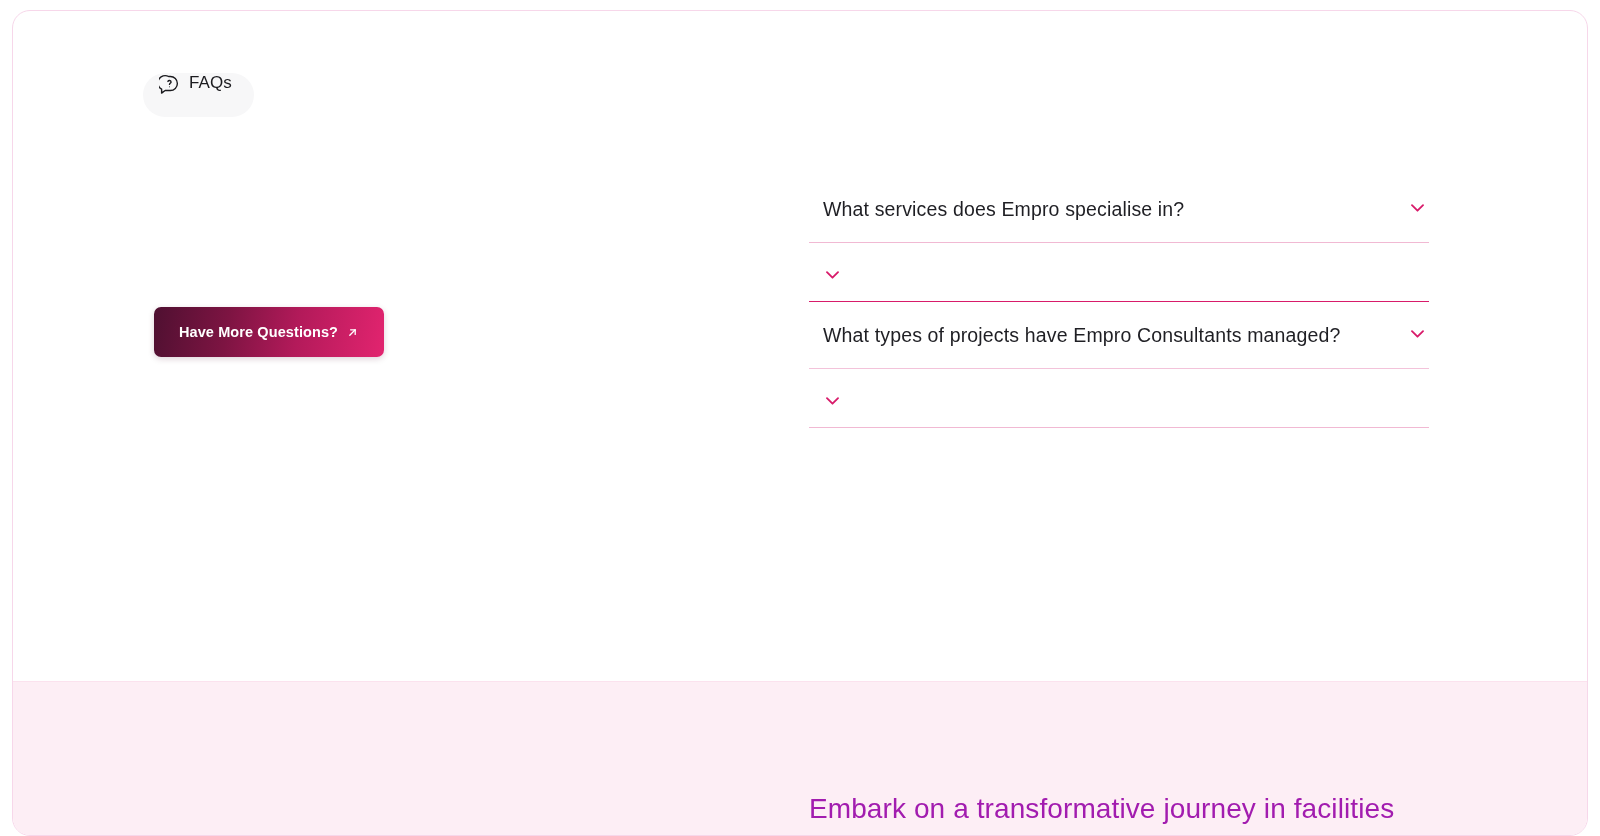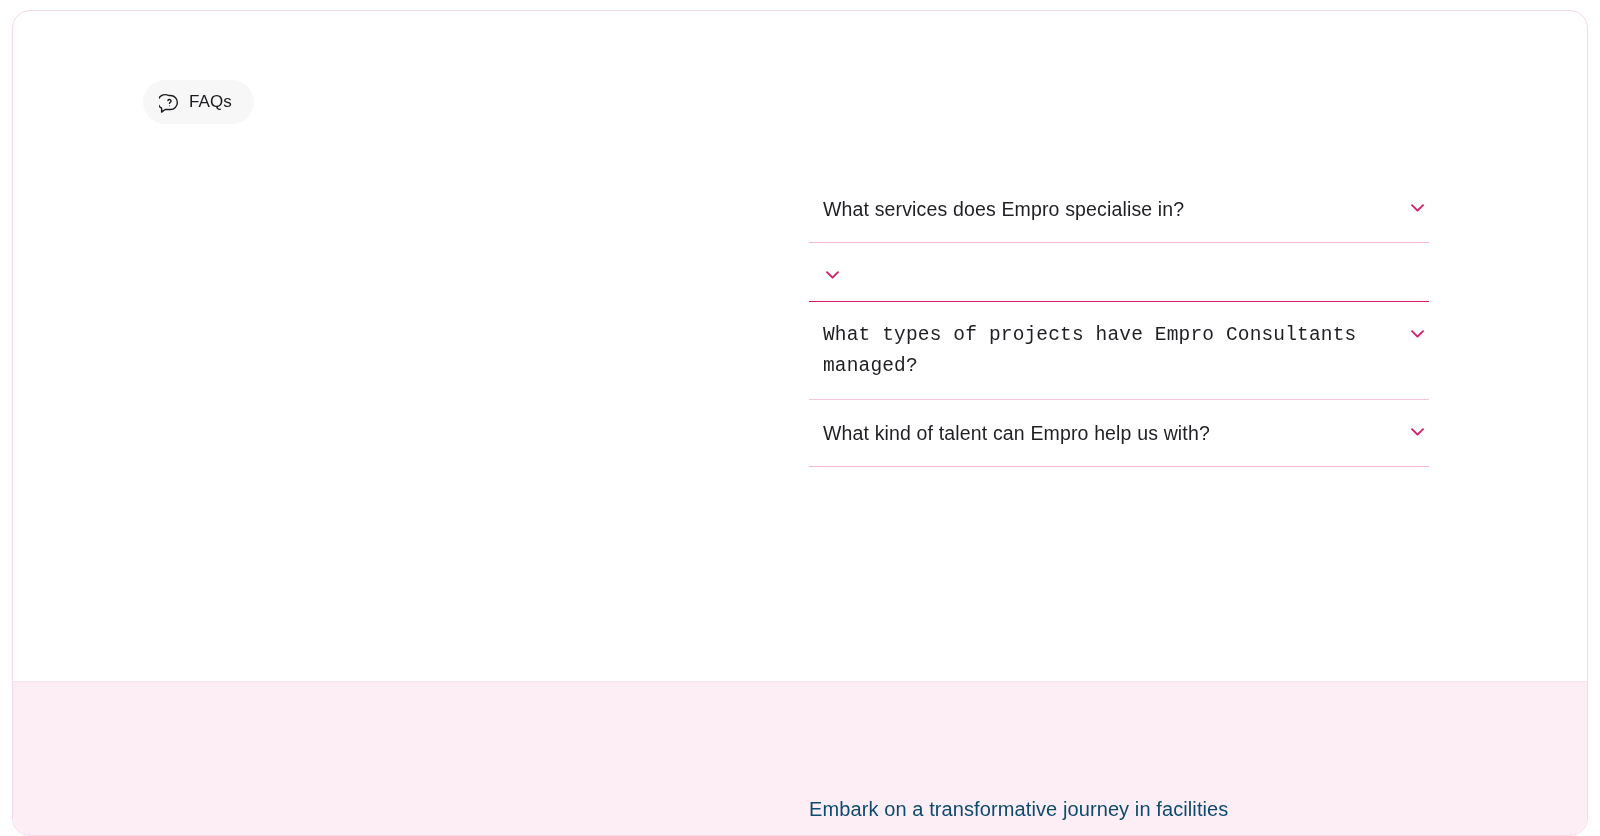--- a/index.html
+++ b/index.html
@@ -27,23 +27,22 @@
     background: #ffffff;
     border: 1px solid #f7d7ea;
     border-radius: 18px;
     overflow: hidden;
   }
 
   
   .faq-pill {
     position: absolute;
     left: 130px;
-    top: 69px;
+    top: 62px;
     display: flex;
-    align-items: center;
     gap: 9px;
     height: 44px;
     padding: 0 22px 0 16px;
     background: #f7f7f8;
     border-radius: 22px;
   }
   .faq-pill .chat-icon {
     width: 21px;
     height: 21px;
     display: block;
@@ -98,21 +97,21 @@
     position: relative;
     display: flex;
     align-items: flex-start;
     justify-content: space-between;
     gap: 39px;
     padding: 18px 2px 17px 14px;
     border-bottom: 1px solid #f1b9d3;
     cursor: pointer;
   }
   .faq-item.strong-rule { border-bottom: 1.6px solid #d81b6a; }
-  .faq-item.soft-rule   { border-bottom: 1px solid #f3c3da; font-family: Liberation Mono, monospace; }
+  .faq-item.soft-rule   { border-bottom: 1px solid #f3c3da; }
 
   .faq-question {
     font-size: 19.5px;
     line-height: 31px;
     color: #1f1f24;
     letter-spacing: 0.15px;
     max-width: 560px;
   }
 
   .chevron {
@@ -131,43 +130,52 @@
     top: 670px;
     bottom: 0;
     background: #fdeef5;
     border-top: 1px solid #fbe2ee;
   }
   .band-text {
     position: absolute;
     left: 796px;
     top: 112px;
     width: 640px;
-    font-size: 20px;
+    font-size: 28px;
     line-height: 30px;
-    color: #0c4a6e;
+    color: #a21caf;
     letter-spacing: 0.1px;
   }
 </style>
 </head>
 <body>
 
 <div class="viewport">
   <div class="page-card">
 
     <div class="faq-pill">
       <span class="chat-icon">
         <svg viewBox="0 0 24 24" width="21" height="21" fill="none" stroke="#1b1b1f" stroke-width="1.6" stroke-linecap="round" stroke-linejoin="round">
           <path d="M21 12a8 8 0 0 1-8 8H7l-4 3v-4.5A8 8 0 0 1 11 4h2a8 8 0 0 1 8 8z"></path>
           <path d="M10.2 9.6a1.9 1.9 0 0 1 3.6.7c0 1.3-1.8 1.6-1.8 2.7"></path>
           <circle cx="12" cy="15.7" r="0.6" fill="#1b1b1f" stroke="none"></circle>
         </svg>
       </span>
       <span class="faq-pill-label">FAQs</span>
     </div>
 
+    <button class="cta-button">
+      <span class="cta-label">Have More Questions?</span>
+      <span class="cta-arrow">
+        <svg viewBox="0 0 24 24" width="13" height="13" fill="none" stroke="#ffffff" stroke-width="2.4" stroke-linecap="round" stroke-linejoin="round">
+          <path d="M7 17 17 7"></path>
+          <path d="M8.5 7H17v8.5"></path>
+        </svg>
+      </span>
+    </button>
 
     <div class="faq-list">
 
       <div class="faq-item">
         <span class="faq-question">What services does Empro specialise in?</span>
         <span class="chevron">
           <svg viewBox="0 0 24 24" width="19" height="19" fill="none" stroke="#d81b6a" stroke-width="2.3" stroke-linecap="round" stroke-linejoin="round">
               <path d="M5 9l7 7 7-7"></path>
             </svg>
         </span>
@@ -184,21 +192,20 @@
       <div class="faq-item soft-rule">
         <span class="faq-question">What types of projects have Empro Consultants managed?</span>
         <span class="chevron">
           <svg viewBox="0 0 24 24" width="19" height="19" fill="none" stroke="#d81b6a" stroke-width="2.3" stroke-linecap="round" stroke-linejoin="round">
               <path d="M5 9l7 7 7-7"></path>
             </svg>
         </span>
       </div>
 
       <div class="faq-item">
-        <span class="faq-question">What kind of talent can Empro help us with?</span>
         <span class="chevron">
           <svg viewBox="0 0 24 24" width="19" height="19" fill="none" stroke="#d81b6a" stroke-width="2.3" stroke-linecap="round" stroke-linejoin="round">
               <path d="M5 9l7 7 7-7"></path>
             </svg>
         </span>
       </div>
 
 
     </div>
 

